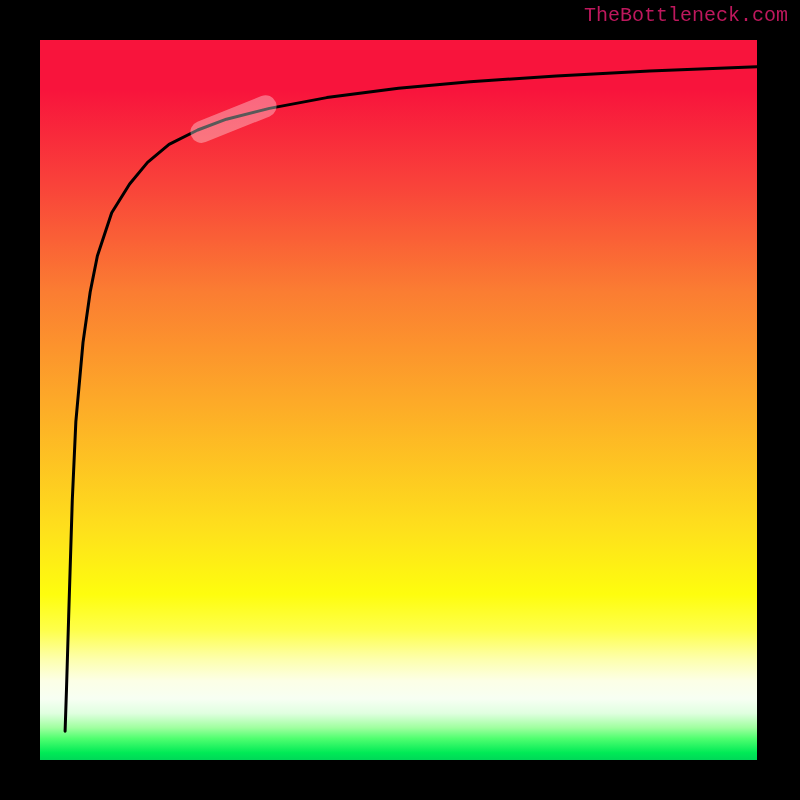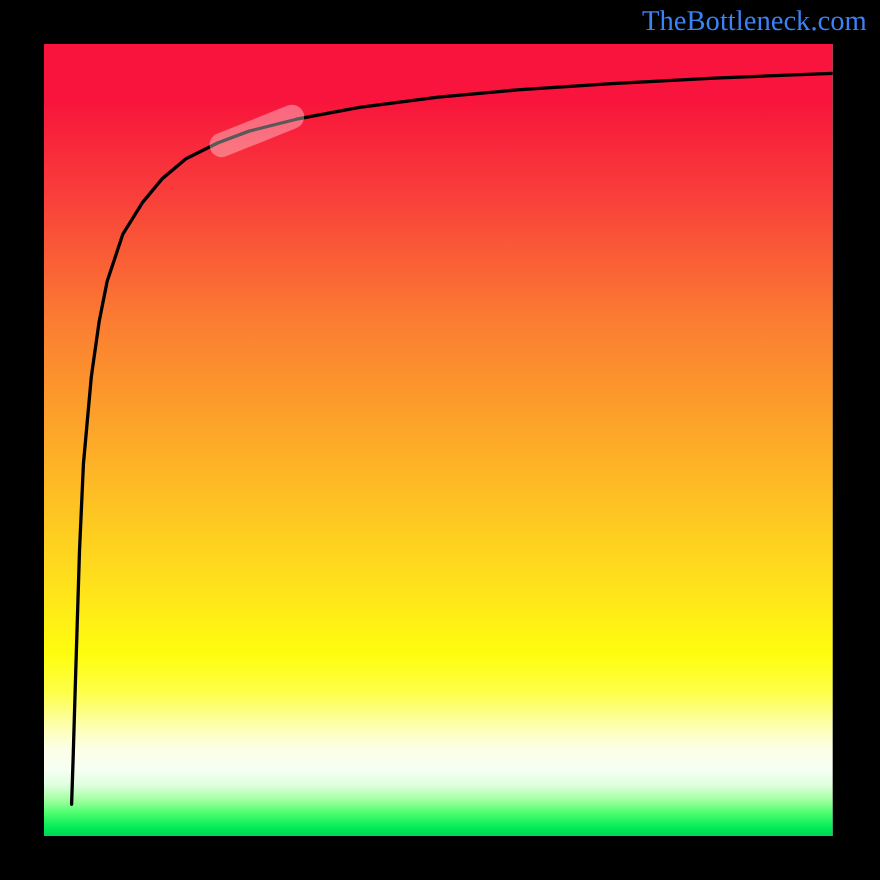--- a/index.html
+++ b/index.html
@@ -6,23 +6,23 @@
   html, body { width: 800px; height: 800px; overflow: hidden; background: #fff; }
   .container {
     position: relative;
     width: 800px;
     height: 800px;
   }
   .watermark {
     position: absolute;
     top: 4px;
     right: 12px;
-    font-family: Liberation Serif, serif;
-    font-size: 26px;
-    color: #3b82f6;
+    font-family: Liberation Mono, monospace;
+    font-size: 20px;
+    color: #be185d;
     z-index: 10;
   }
   .plot-area {
     position: absolute;
     left: 40px;
     top: 40px;
     width: 717px;
     height: 720px;
     background: linear-gradient(to bottom,
       #f8143c 0%,

